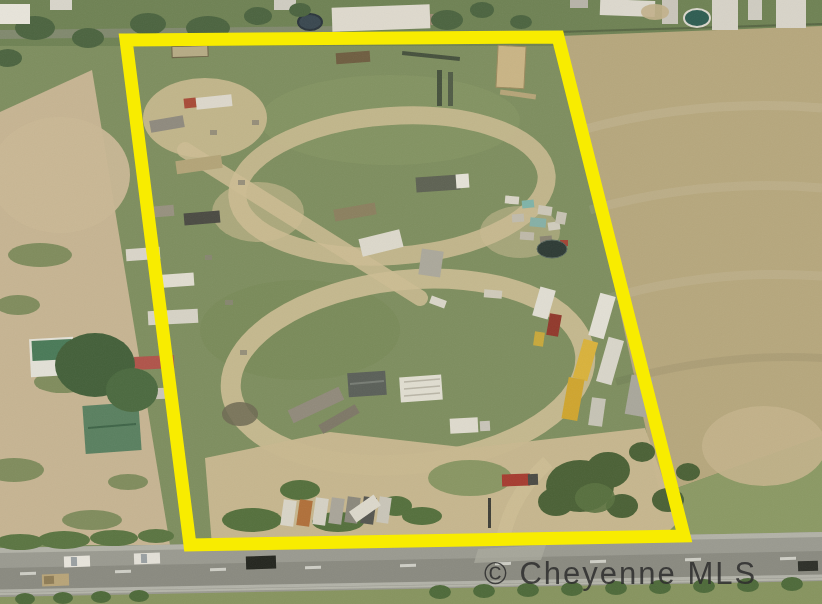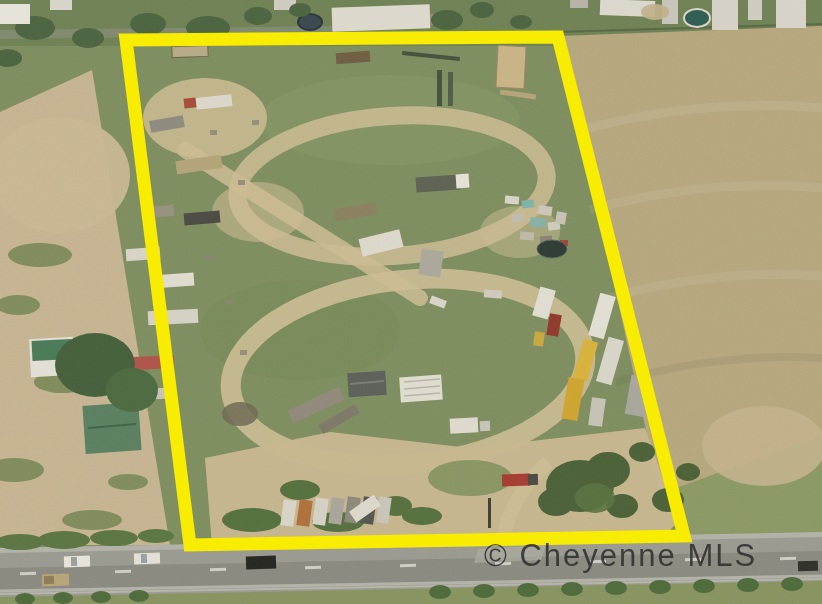--- a/index.html
+++ b/index.html
@@ -1,19 +1,19 @@
 <!DOCTYPE html>
 <html><head>
 <meta charset="utf-8">
 <style>
   html,body{margin:0;padding:0;background:#222;}
   .stage{position:relative;width:822px;height:604px;overflow:hidden;
          font-family:"Liberation Sans",sans-serif;}
   .stage svg{display:block;width:822px;height:604px;}
-  .watermark{position:absolute;left:484px;top:538px;font-size:31px;
+  .watermark{position:absolute;left:484px;top:556px;font-size:31px;
              letter-spacing:2px;white-space:nowrap;opacity:.85;
              font-family:"Liberation Sans",sans-serif;}
 </style>
 </head>
 <body>
 
 <div class="stage">
   <svg viewBox="0 0 822 604" aria-hidden="true">
     <defs>
       <filter id="grain">

